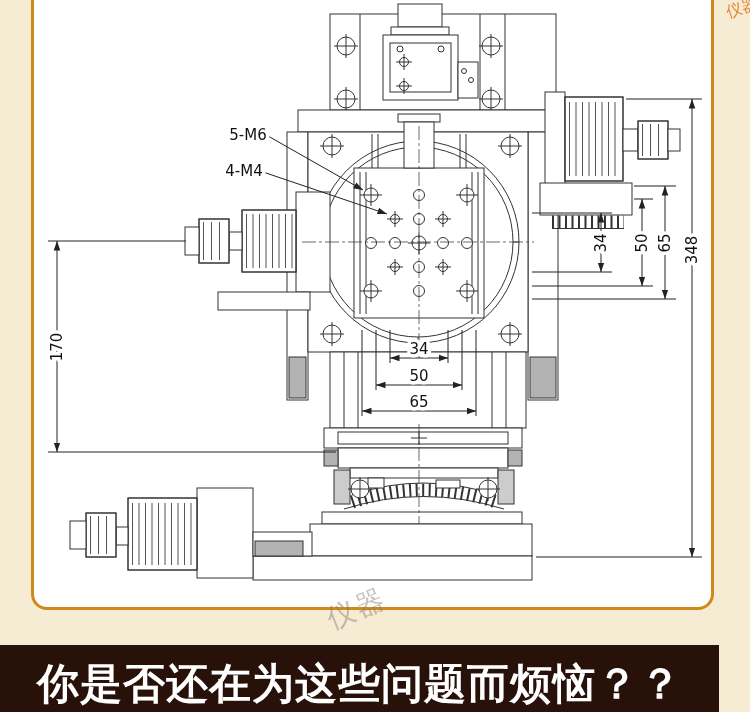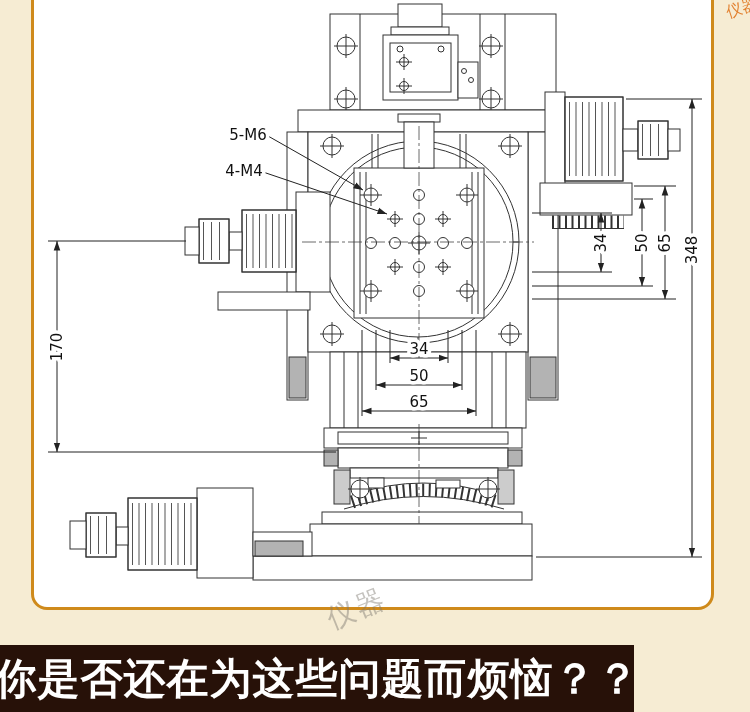--- a/index.html
+++ b/index.html
@@ -2,22 +2,22 @@
 <html><head>
 <meta charset="utf-8">
 <style>
   *{margin:0;padding:0;box-sizing:border-box}
   html,body{width:750px;height:712px;overflow:hidden}
   body{font-family:"Liberation Sans","DejaVu Sans",sans-serif;background:#f6ecd3}
   #page{position:relative;width:750px;height:712px;background:#f6ecd3;overflow:hidden}
   #card{position:absolute;left:31px;top:-20px;width:683px;height:630px;background:#fff;
         border:3px solid #cf8a1b;border-radius:0 0 16px 16px}
   #drawing{position:absolute;left:0;top:0}
-  #banner{position:absolute;left:0;top:645px;width:634px;height:67px;background:#271108;
-          display:flex;align-items:center;justify-content:center}
+  #banner{position:absolute;left:0;top:645px;width:719px;height:67px;background:#271108;
+          display:flex;align-items:flex-end;justify-content:center}
   #banner .headline{color:#fff;font-size:42px;font-weight:700;letter-spacing:1px;white-space:nowrap}
   .wm{position:absolute;left:326px;top:590px;font-size:28px;color:rgba(125,120,110,.45);
       transform:rotate(-22deg);letter-spacing:3px;pointer-events:none}
   .wm-corner{position:absolute;right:-8px;top:-2px;font-size:16px;color:#e0761f;
              transform:rotate(-18deg);opacity:.9;pointer-events:none}
   svg text{font-family:"DejaVu Sans","Liberation Sans",sans-serif}
 </style>
 </head>
 <body>
 

